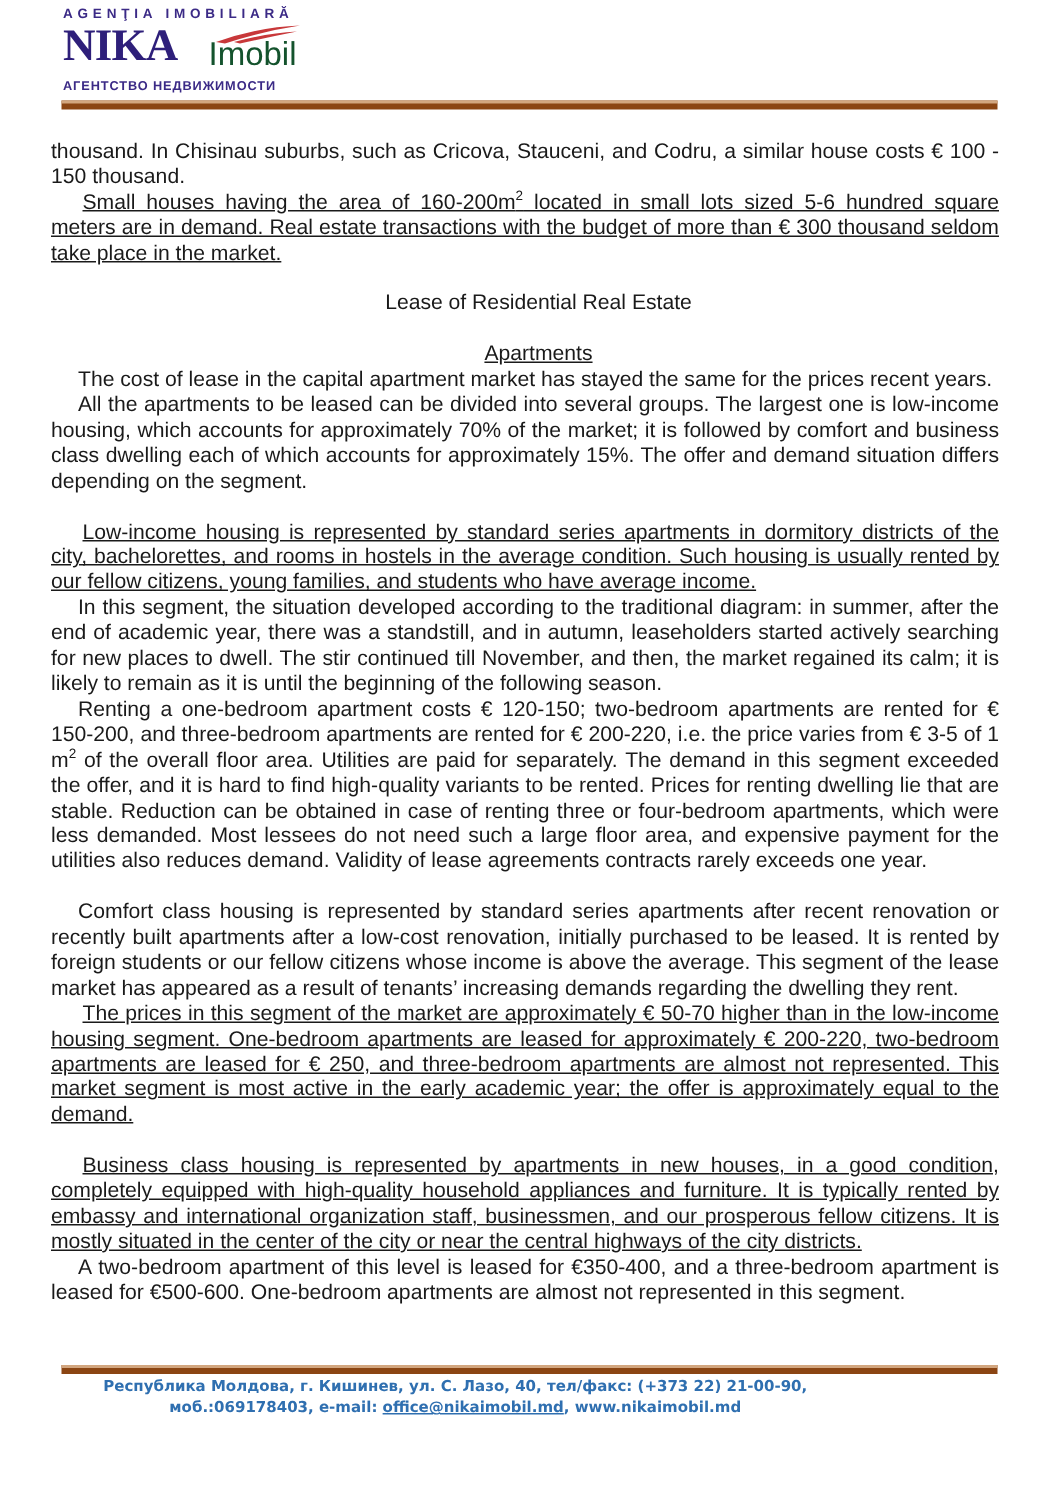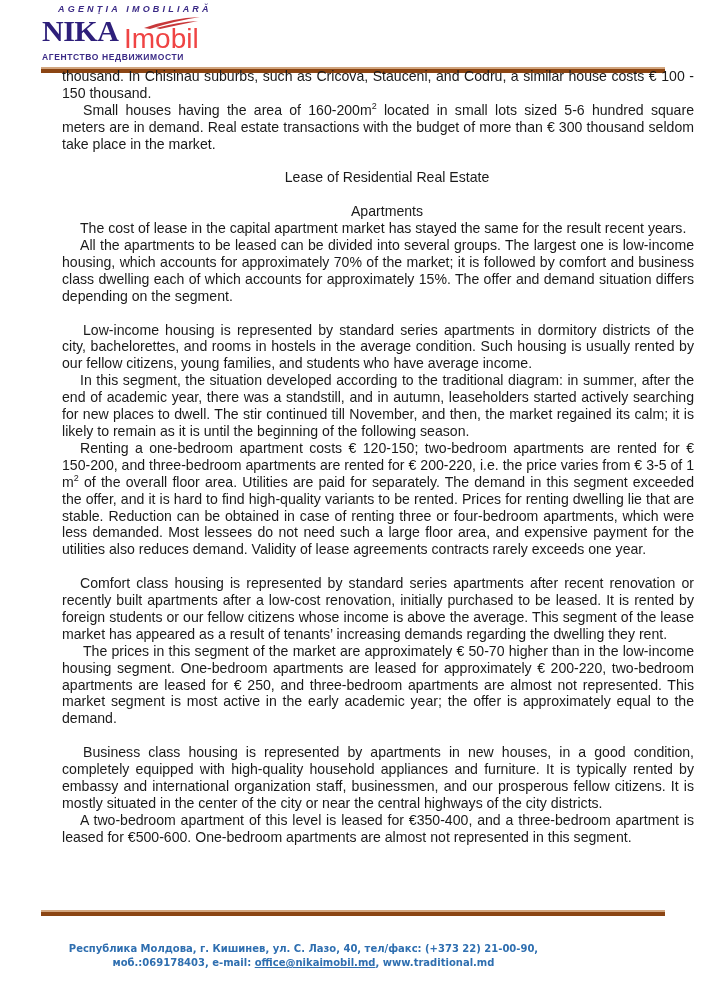--- a/index.html
+++ b/index.html
@@ -1,34 +1,34 @@
 <!DOCTYPE html>
 <html><head>
 <meta charset="utf-8">
 <style>
   html, body { margin:0; padding:0; background:#ffffff; }
   body { width:707px; height:1000px; position:relative; overflow:hidden;
          font-family:"Liberation Sans", sans-serif; color:#1a1a1a; }
   .logo { position:absolute; left:42px; top:4px; width:180px; height:62px; }
-  .logo-top { position:absolute; left:16px; top:0; font-size:9px; font-weight:bold; letter-spacing:3.2px; color:#3b2a86; white-space:nowrap;font-style:italic; }
+  .logo-top { position:absolute; left:0; top:0; font-size:9px; font-weight:bold; letter-spacing:3.2px; color:#3b2a86; white-space:nowrap; }
   .logo-nika { position:absolute; left:0; top:10px; font-size:30px; font-weight:bold; color:#2e1f7a; letter-spacing:-0.5px; font-family:Liberation Serif, serif; }
-  .logo-imobil { position:absolute; left:82px; top:19px; font-size:28px; color:#ef4444; }
+  .logo-imobil { position:absolute; left:97px; top:19px; font-size:22px; color:#14532d; }
   .logo-swoosh { position:absolute; left:100px; top:12px; }
   .logo-sub { position:absolute; left:0; top:48px; font-size:8.5px; font-weight:bold; color:#3b2a86; letter-spacing:0.6px; white-space:nowrap; }
   .rule { position:absolute; left:41px; width:624px; height:4px; background:#8b4513; border-top:2px solid #d2a67f; }
   .rule.top { top:67px; }
   .rule.bottom { top:910px; }
-  .content { position:absolute; left:34px; top:68px; width:632px; font-size:14.1px; line-height:16.9px; text-align:justify;margin-left:28px; }
+  .content { position:absolute; left:34px; top:92px; width:632px; font-size:14.1px; line-height:16.9px; text-align:justify; }
   .content p { margin:0; }
   .ind { text-indent:18px; }
-  .ind2 { text-indent:21px; }
+  .ind2 { text-indent:21px;text-decoration:underline; }
   .gap { height:16.9px; }
-  .u { }
+  .u { text-decoration:underline; }
   sup { font-size:9px; line-height:0; }
-  .footer { position:absolute; left:0; width:607px; top:918px; text-align:center; font-size:10px; line-height:14px; font-weight:bold; color:#2f6fb0; font-family:"DejaVu Sans", sans-serif;margin-top:24px; }
+  .footer { position:absolute; left:0; width:607px; top:918px; text-align:center; font-size:10px; line-height:14px; font-weight:bold; color:#2f6fb0; font-family:"DejaVu Sans", sans-serif; }
   .footer a { color:#2f6fb0; text-decoration:underline; }
   .single { text-align:center; }
 </style>
 </head>
 <body>
 
 <div class="logo">
   <div class="logo-top">AGENŢIA  IMOBILIARĂ</div>
   <div class="logo-nika">NIKA</div>
   <svg class="logo-swoosh" width="60" height="14" viewBox="0 0 60 14">
@@ -41,32 +41,32 @@
 
 <div class="rule top"></div>
 
 <div class="content">
   <p>thousand. In Chisinau suburbs, such as Cricova, Stauceni, and Codru, a similar house costs € 100 - 150 thousand.</p>
   <p class="ind2"><span>Small houses having the area of 160-200m</span><sup>2</sup><span> located in small lots sized 5-6 hundred square meters are in demand. Real estate transactions with the budget of more than € 300 thousand seldom take place in the market.</span></p>
   <div class="gap"></div>
   <p class="ind single">Lease of Residential Real Estate</p>
   <div class="gap"></div>
   <p class="ind single"><span class="u">Apartments</span></p>
-  <p class="ind">The cost of lease in the capital apartment market has stayed the same for the result recent years.</p>
+  <p class="ind">The cost of lease in the capital apartment market has stayed the same for the prices recent years.</p>
   <p class="ind">All the apartments to be leased can be divided into several groups. The largest one is low-income housing, which accounts for approximately 70% of the market; it is followed by comfort and business class dwelling each of which accounts for approximately 15%. The offer and demand situation differs depending on the segment.</p>
   <div class="gap"></div>
   <p class="ind2">Low-income housing is represented by standard series apartments in dormitory districts of the city, bachelorettes, and rooms in hostels in the average condition. Such housing is usually rented by our fellow citizens, young families, and students who have average income.</p>
   <p class="ind">In this segment, the situation developed according to the traditional diagram: in summer, after the end of academic year, there was a standstill, and in autumn, leaseholders started actively searching for new places to dwell. The stir continued till November, and then, the market regained its calm; it is likely to remain as it is until the beginning of the following season.</p>
   <p class="ind"><span>Renting a one-bedroom apartment costs € 120-150; two-bedroom apartments are rented for € 150-200, and three-bedroom apartments are rented for € 200-220, i.e. the price varies from € 3-5 of 1 m</span><sup>2</sup><span> of the overall floor area. Utilities are paid for separately. The demand in this segment exceeded the offer, and it is hard to find high-quality variants to be rented.  Prices for renting dwelling lie that are stable. Reduction can be obtained in case of renting three or four-bedroom apartments, which were less demanded. Most lessees do not need such a large floor area, and expensive payment for the utilities also reduces demand. Validity of lease agreements contracts rarely exceeds one year.</span></p>
   <div class="gap"></div>
   <p class="ind">Comfort class housing is represented by standard series apartments after recent renovation or recently built apartments after a low-cost renovation, initially purchased to be leased. It is rented by foreign students or our fellow citizens whose income is above the average. This segment of the lease market has appeared as a result of tenants’ increasing demands regarding the dwelling they rent.</p>
   <p class="ind2">The prices in this segment of the market are approximately € 50-70 higher than in the low-income housing segment. One-bedroom apartments are leased for approximately € 200-220, two-bedroom apartments are leased for € 250, and three-bedroom apartments are almost not represented. This market segment is most active in the early academic year; the offer is approximately equal to the demand.</p>
   <div class="gap"></div>
   <p class="ind2">Business class housing is represented by apartments in new houses, in a good condition, completely equipped with high-quality household appliances and furniture. It is typically rented by embassy and international organization staff, businessmen, and our prosperous fellow citizens. It is mostly situated in the center of the city or near the central highways of the city districts.</p>
   <p class="ind">A two-bedroom apartment of this level is leased for €350-400, and a three-bedroom apartment is leased for €500-600. One-bedroom apartments are almost not represented in this segment.</p>
 </div>
 
 <div class="rule bottom"></div>
 
 <div class="footer">
   <div>Республика Молдова, г. Кишинев, ул. С. Лазо, 40, тел/факс: (+373 22) 21-00-90,</div>
-  <div><span>моб.:069178403, e-mail: </span><a>office@nikaimobil.md</a><span>, </span><span>www.traditional.md</span></div>
+  <div><span>моб.:069178403, e-mail: </span><a>office@nikaimobil.md</a><span>, </span><span>www.nikaimobil.md</span></div>
 </div>
 
 </body></html>

